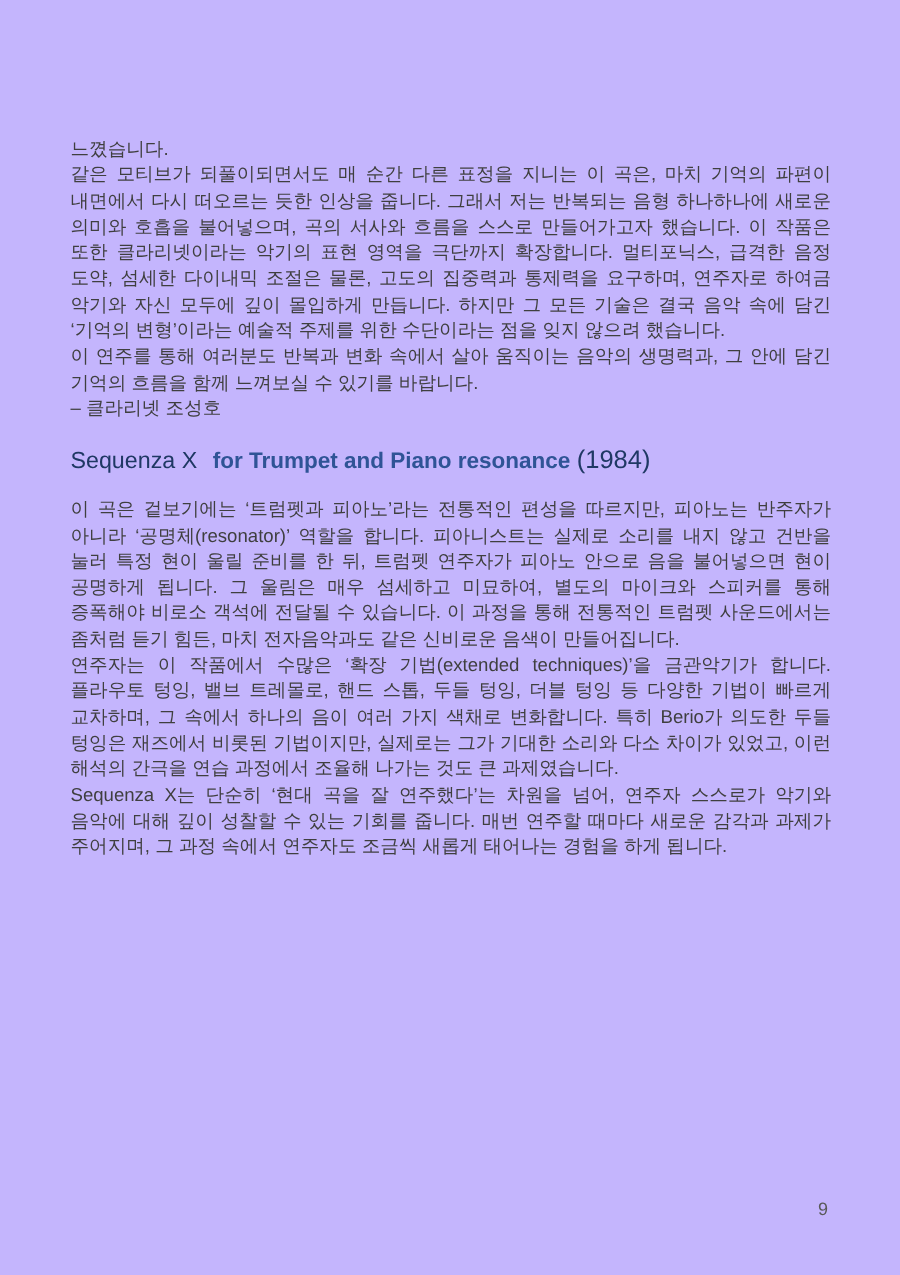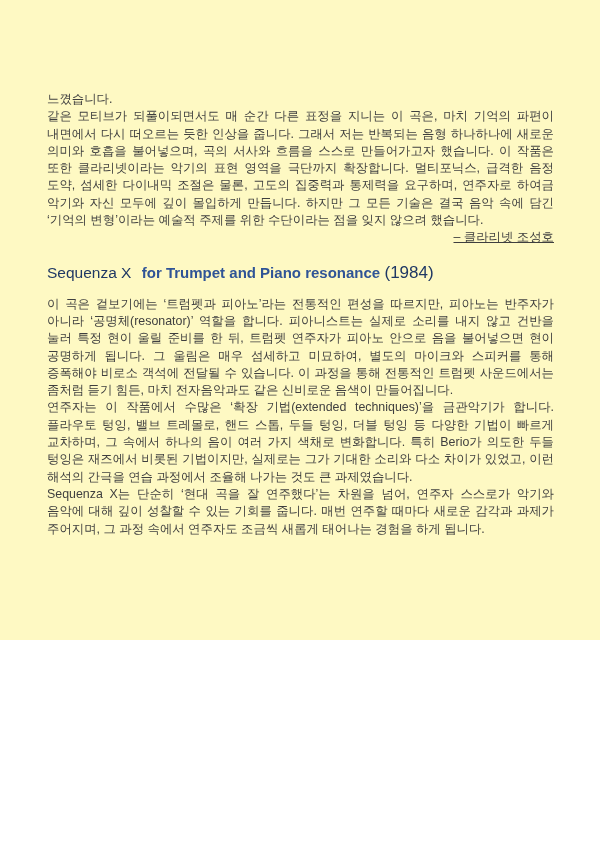--- a/index.html
+++ b/index.html
@@ -3,43 +3,42 @@
 <meta charset="utf-8">
 <style>
   html, body {
     margin: 0;
     padding: 0;
     background: #ffffff;
   }
   .page {
     position: relative;
     width: 600px;
-    height: 640px;
-    background: #fef9c3;
+    height: 850px;
+    background: #c4b5fd;
     overflow: hidden;
     font-family: "Liberation Sans", "DejaVu Sans", sans-serif;
   }
   .content {
     position: absolute;
     left: 47px;
     width: 507px;
     top: 91px;
   }
   p.body {
     margin: 0;
     font-size: 12.4px;
     line-height: 17.3px;
     text-align: justify;
     word-break: keep-all;
     color: var(--body-text, #3f3f3f);
   }
   p.attribution {
-    text-align: right;
+    text-align: left;
     word-break: keep-all;
-    text-decoration: underline;
   }
   h2.heading {
     margin: 16px 0 13px 0;
     font-size: 15.5px;
     line-height: 20px;
     font-weight: bold;
     color: var(--heading-title, #1f3864);
   }
   h2.heading .title {
     font-weight: normal;
@@ -66,20 +65,21 @@
 </style>
 </head>
 <body>
 
 <div class="page">
   <div class="content">
 
     <section>
       <p class="body">느꼈습니다.</p>
       <p class="body">같은 모티브가 되풀이되면서도 매 순간 다른 표정을 지니는 이 곡은, 마치 기억의 파편이 내면에서 다시 떠오르는 듯한 인상을 줍니다. 그래서 저는 반복되는 음형 하나하나에 새로운 의미와 호흡을 불어넣으며, 곡의 서사와 흐름을 스스로 만들어가고자 했습니다. 이 작품은 또한 클라리넷이라는 악기의 표현 영역을 극단까지 확장합니다. 멀티포닉스, 급격한 음정 도약, 섬세한 다이내믹 조절은 물론, 고도의 집중력과 통제력을 요구하며, 연주자로 하여금 악기와 자신 모두에 깊이 몰입하게 만듭니다. 하지만 그 모든 기술은 결국 음악 속에 담긴 ‘기억의 변형’이라는 예술적 주제를 위한 수단이라는 점을 잊지 않으려 했습니다.</p>
+      <p class="body">이 연주를 통해 여러분도 반복과 변화 속에서 살아 움직이는 음악의 생명력과, 그 안에 담긴 기억의 흐름을 함께 느껴보실 수 있기를 바랍니다.</p>
       <p class="body attribution">– 클라리넷 조성호</p>
     </section>
 
     <h2 class="heading">
       <span class="title">Sequenza X</span>
       <span class="subtitle">for Trumpet and Piano resonance</span>
       <span class="year">(1984)</span>
     </h2>
 
     <section>

